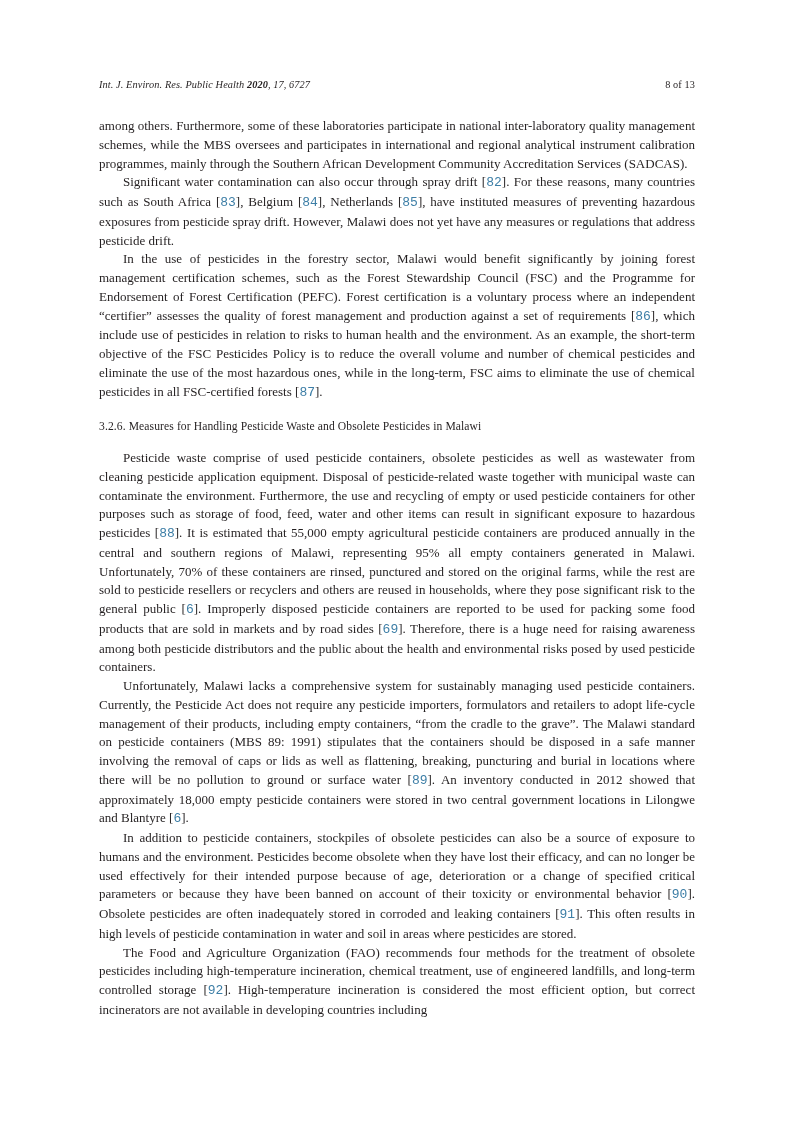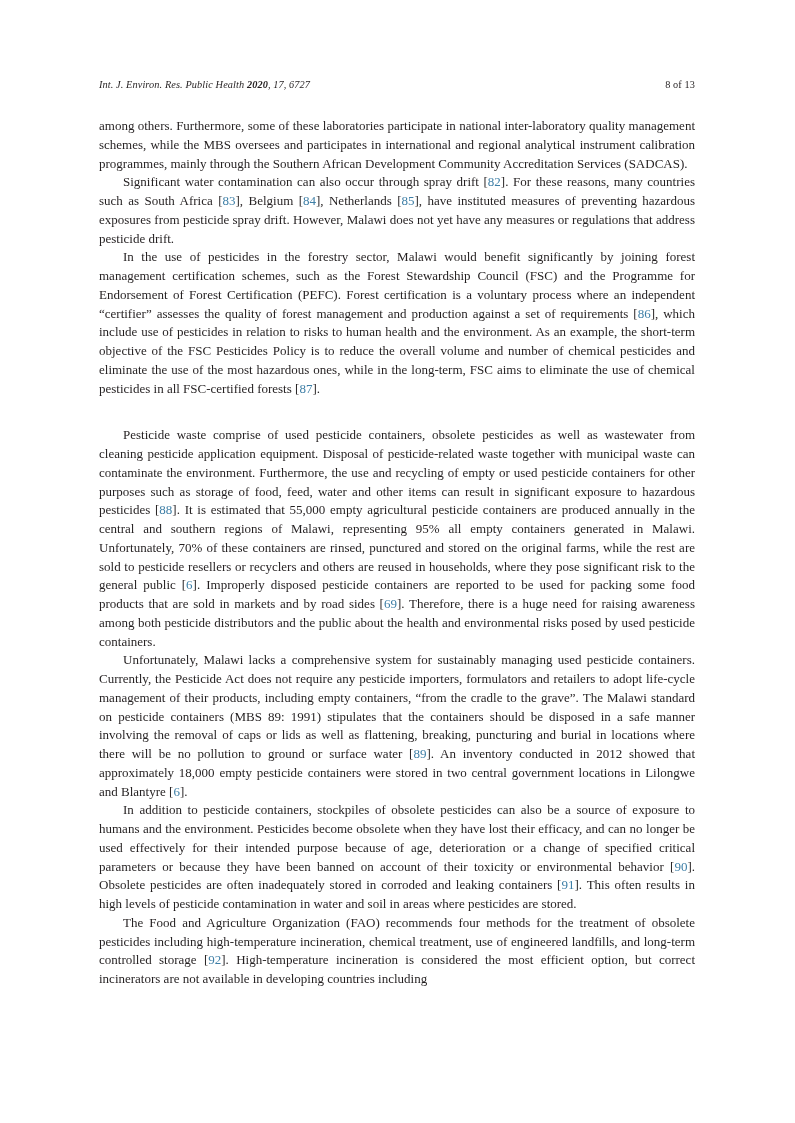--- a/index.html
+++ b/index.html
@@ -69,20 +69,21 @@
     letter-spacing: 0.1px;
   }
   .gap-heading-top {
     height: 16px;
   }
   .gap-heading-bottom {
     height: 12px;
   }
   .cite {
     color: #3d7ea6;
+    font-family: Liberation Mono, monospace;
   }
 </style>
 </head>
 <body>
 
 <div class="page">
 
   <div class="running-head">
     <span class="rh-left"><span>Int. J. Environ. Res. Public Health </span><b>2020</b><span>, 17, 6727</span></span>
     <span class="rh-right">8 of 13</span>
@@ -91,20 +92,21 @@
   <div class="content">
 
     <p class="body noindent"><span>among others. Furthermore, some of these laboratories participate in national inter-laboratory quality management schemes, while the MBS oversees and participates in international and regional analytical instrument calibration programmes, mainly through the Southern African Development Community Accreditation Services (SADCAS).</span></p>
 
     <p class="body"><span>Significant water contamination can also occur through spray drift [</span><span class="cite">82</span><span>]. For these reasons, many countries such as South Africa [</span><span class="cite">83</span><span>], Belgium [</span><span class="cite">84</span><span>], Netherlands [</span><span class="cite">85</span><span>], have instituted measures of preventing hazardous exposures from pesticide spray drift. However, Malawi does not yet have any measures or regulations that address pesticide drift.</span></p>
 
     <p class="body"><span>In the use of pesticides in the forestry sector, Malawi would benefit significantly by joining forest management certification schemes, such as the Forest Stewardship Council (FSC) and the Programme for Endorsement of Forest Certification (PEFC). Forest certification is a voluntary process where an independent “certifier” assesses the quality of forest management and production against a set of requirements [</span><span class="cite">86</span><span>], which include use of pesticides in relation to risks to human health and the environment. As an example, the short-term objective of the FSC Pesticides Policy is to reduce the overall volume and number of chemical pesticides and eliminate the use of the most hazardous ones, while in the long-term, FSC aims to eliminate the use of chemical pesticides in all FSC-certified forests [</span><span class="cite">87</span><span>].</span></p>
 
     <div class="gap-heading-top"></div>
 
+    <h3 class="section">3.2.6. Measures for Handling Pesticide Waste and Obsolete Pesticides in Malawi</h3>
 
     <div class="gap-heading-bottom"></div>
 
     <p class="body"><span>Pesticide waste comprise of used pesticide containers, obsolete pesticides as well as wastewater from cleaning pesticide application equipment. Disposal of pesticide-related waste together with municipal waste can contaminate the environment. Furthermore, the use and recycling of empty or used pesticide containers for other purposes such as storage of food, feed, water and other items can result in significant exposure to hazardous pesticides [</span><span class="cite">88</span><span>]. It is estimated that 55,000 empty agricultural pesticide containers are produced annually in the central and southern regions of Malawi, representing 95% all empty containers generated in Malawi. Unfortunately, 70% of these containers are rinsed, punctured and stored on the original farms, while the rest are sold to pesticide resellers or recyclers and others are reused in households, where they pose significant risk to the general public [</span><span class="cite">6</span><span>]. Improperly disposed pesticide containers are reported to be used for packing some food products that are sold in markets and by road sides [</span><span class="cite">69</span><span>]. Therefore, there is a huge need for raising awareness among both pesticide distributors and the public about the health and environmental risks posed by used pesticide containers.</span></p>
 
     <p class="body"><span>Unfortunately, Malawi lacks a comprehensive system for sustainably managing used pesticide containers. Currently, the Pesticide Act does not require any pesticide importers, formulators and retailers to adopt life-cycle management of their products, including empty containers, “from the cradle to the grave”. The Malawi standard on pesticide containers (MBS 89: 1991) stipulates that the containers should be disposed in a safe manner involving the removal of caps or lids as well as flattening, breaking, puncturing and burial in locations where there will be no pollution to ground or surface water [</span><span class="cite">89</span><span>]. An inventory conducted in 2012 showed that approximately 18,000 empty pesticide containers were stored in two central government locations in Lilongwe and Blantyre [</span><span class="cite">6</span><span>].</span></p>
 
     <p class="body"><span>In addition to pesticide containers, stockpiles of obsolete pesticides can also be a source of exposure to humans and the environment. Pesticides become obsolete when they have lost their efficacy, and can no longer be used effectively for their intended purpose because of age, deterioration or a change of specified critical parameters or because they have been banned on account of their toxicity or environmental behavior [</span><span class="cite">90</span><span>]. Obsolete pesticides are often inadequately stored in corroded and leaking containers [</span><span class="cite">91</span><span>]. This often results in high levels of pesticide contamination in water and soil in areas where pesticides are stored.</span></p>
 
     <p class="body"><span>The Food and Agriculture Organization (FAO) recommends four methods for the treatment of obsolete pesticides including high-temperature incineration, chemical treatment, use of engineered landfills, and long-term controlled storage [</span><span class="cite">92</span><span>]. High-temperature incineration is considered the most efficient option, but correct incinerators are not available in developing countries including</span></p>

